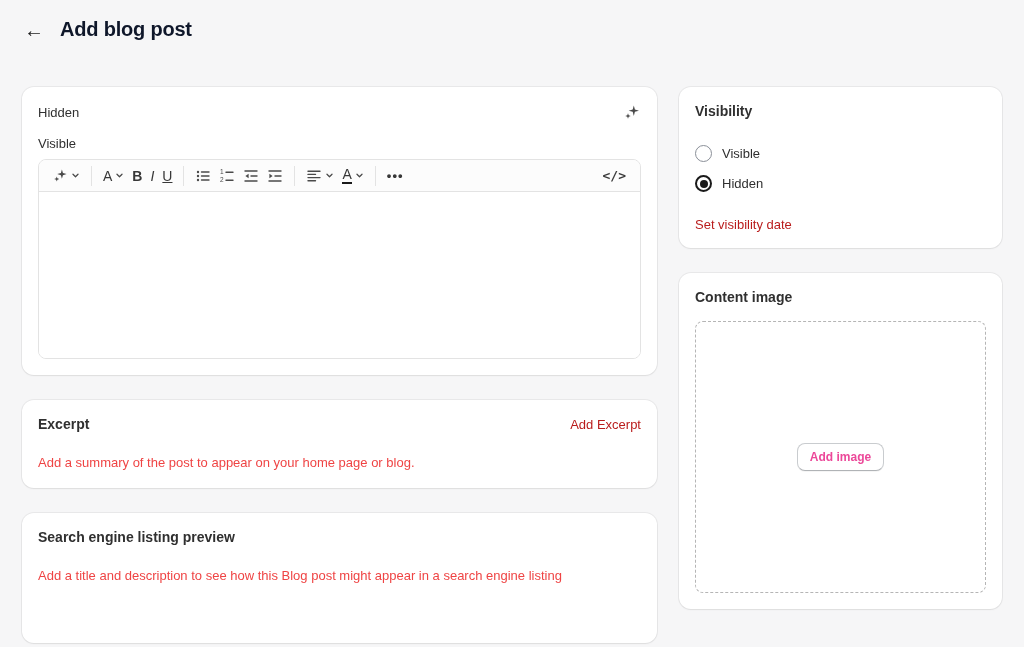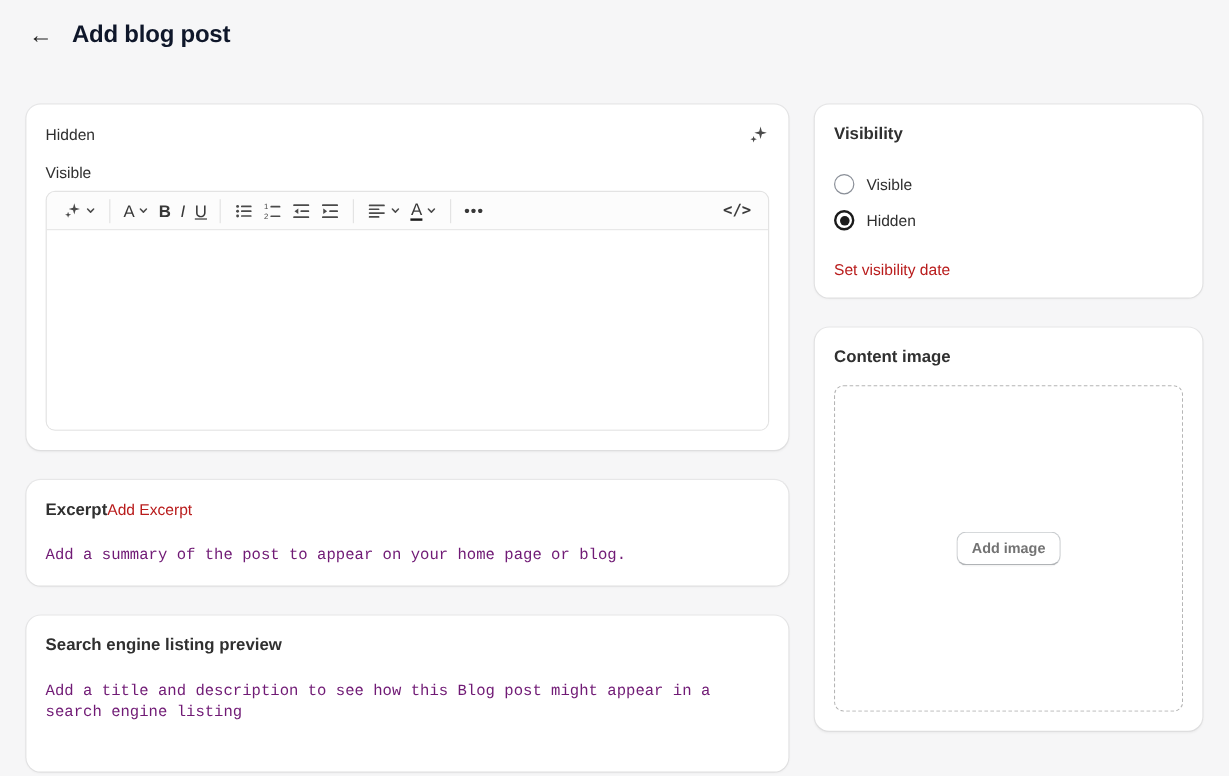--- a/index.html
+++ b/index.html
@@ -58,22 +58,22 @@
   .tb-bold { font-weight:800; }
   .tb-italic { font-style:italic; }
   .tb-underline { text-decoration:underline; }
   .tb-color { border-bottom:2.5px solid #1a1a1a; padding-bottom:1px; }
   .tb-more { letter-spacing:1px; font-weight:700; font-size:13px; }
   .tb-code { margin-left:auto; font-size:13px; font-weight:600; font-family:"DejaVu Sans Mono", monospace; }
   .tb-div { width:1px; height:20px; background:#e3e3e3; margin:0 7px; flex:none; }
   .editor-body { height:166px; background:#fff; padding:10px 12px; outline:none; }
 
   
-  .heading-row { display:flex; align-items:center; }
-  .card-desc { margin-top:22px; font-size:13px; color:#701a75; line-height:1.4;font-family:Liberation Mono, monospace; }
+  .heading-row { display:flex; justify-content:space-between; align-items:center; }
+  .card-desc { margin-top:22px; font-size:13px; color:#ef4444; line-height:1.4; }
   .seo-card { min-height:130px; }
 
   
   .radio-group { margin-top:26px; display:flex; flex-direction:column; gap:13px; }
   .radio-row { display:flex; align-items:center; gap:10px; cursor:pointer; }
   .radio {
     width:17px; height:17px; border-radius:50%;
     border:1.5px solid #8a8f98; background:#fff; flex:none; position:relative;
   }
   .radio.checked { border:2px solid #1a1a1a; }
@@ -88,21 +88,21 @@
   
   .dropzone {
     margin-top:16px; height:272px;
     border:1px dashed #b5b5b5; border-radius:8px;
     display:flex; align-items:center; justify-content:center;
     cursor:pointer;
   }
   .add-image-btn {
     background:#fff; border:1px solid #c9cccf; border-bottom-color:#b0b3b6;
     border-radius:8px; padding:6px 12px;
-    font-size:12px; font-weight:700; color:#737373;
+    font-size:12px; font-weight:700; color:#ec4899;
     font-family:"Liberation Sans", sans-serif;
     box-shadow:0 1px 0 rgba(0,0,0,0.04);
     cursor:pointer;
   }
   svg { display:block; }
 </style>
 </head>
 <body>
 
 <div class="header">

